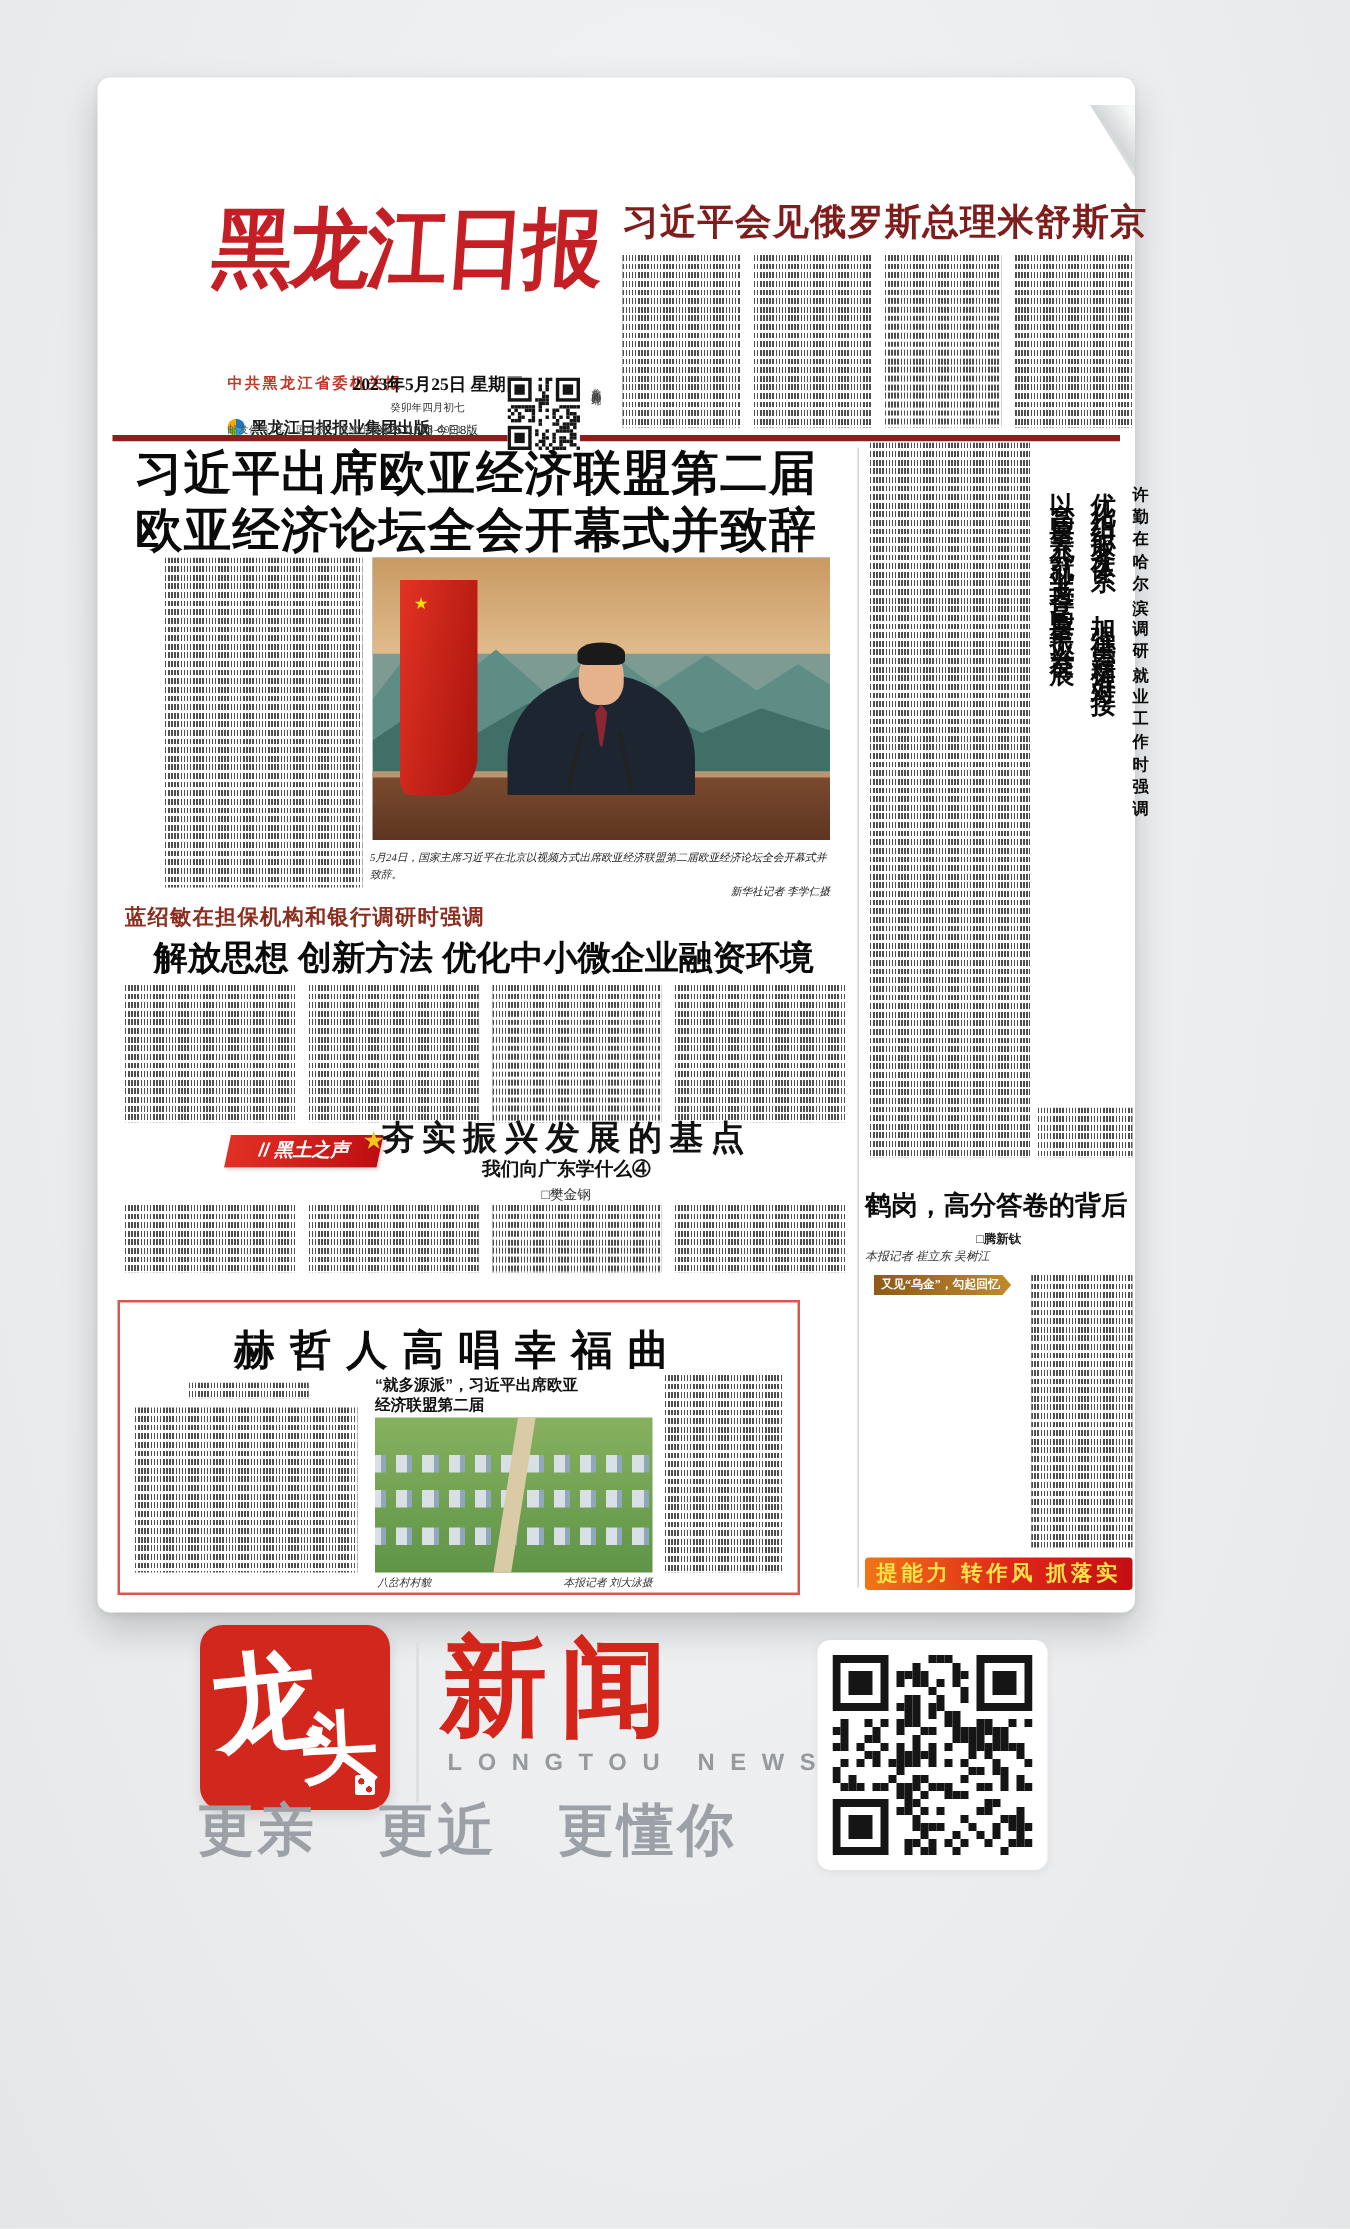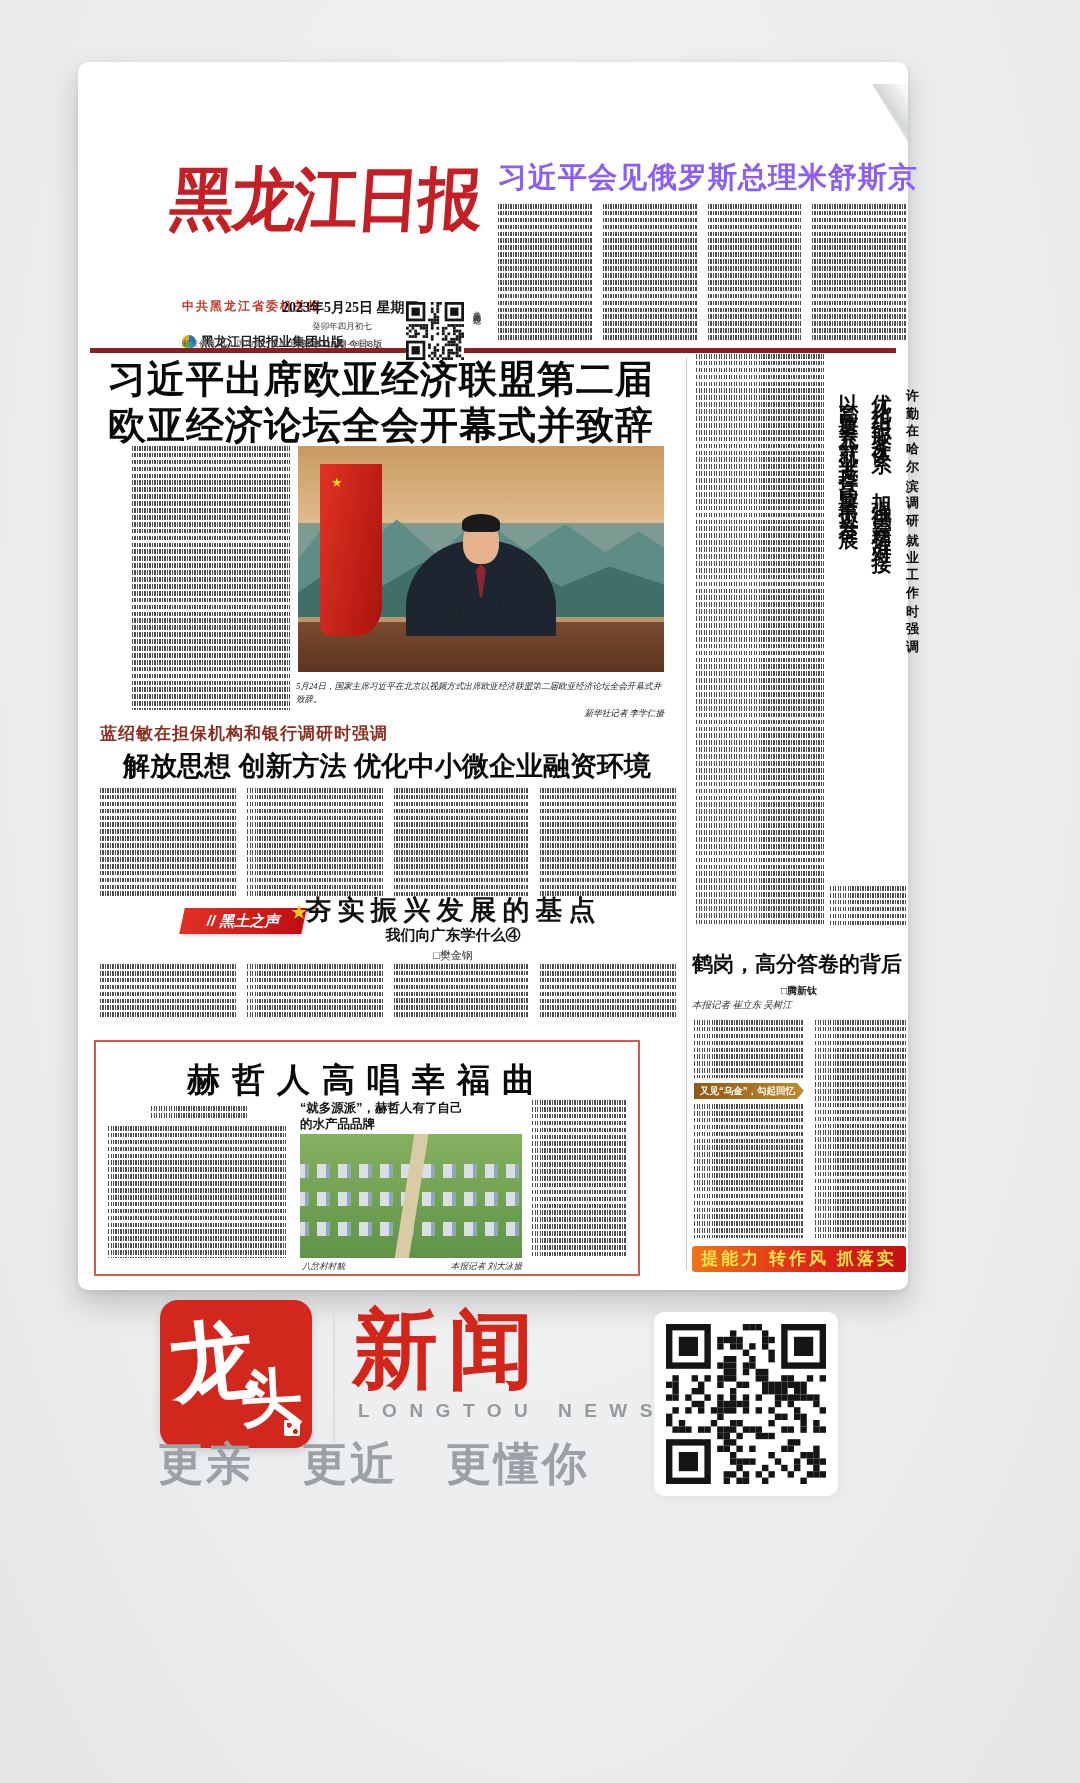--- a/index.html
+++ b/index.html
@@ -30,21 +30,21 @@
   .pinwheel{width:14px;height:14px;border-radius:50%;
     background:conic-gradient(#1a7ac4 0 25%,#27a2d8 0 50%,#7fc31c 0 75%,#f5a800 0 100%);}
   .code-line{left:104px;top:276px;font-size:8px;color:#555;letter-spacing:.5px;}
   .date-block{left:204px;top:237px;width:120px;text-align:center;color:#111;}
   .date-line{font-size:14px;font-weight:700;white-space:nowrap;}
   .lunar-line{font-size:8.5px;margin-top:4px;color:#333;}
   .issue-line{font-size:9.5px;margin-top:5px;color:#222;white-space:nowrap;}
   .hqr{left:328px;top:240px;width:58px;height:58px;background:#fff;z-index:3;}
   .hqr-label{left:392px;top:242px;height:72px;writing-mode:vertical-rl;text-orientation:upright;
     font-size:8px;color:#444;letter-spacing:1px;}
-  .tr-headline{left:420px;top:96px;width:408px;font-size:29px;font-weight:900;color:#8b5cf6;
+  .tr-headline{left:420px;top:96px;width:408px;font-size:29px;font-weight:900;color:#7f1d1d;
     letter-spacing:1px;text-align:center;white-space:nowrap;}
   .tr-body{left:420px;top:142px;width:408px;height:138px;}
   .tr-body .cols{height:100%;}
   .rule{left:12px;top:286px;width:806px;height:4.5px;background:#8c1e1e;}
 
   
   .lead-h{left:20px;top:294px;width:566px;text-align:center;font-weight:900;color:#0a0a0a;
     font-size:38px;line-height:1.22;letter-spacing:1px;}
   .lead-col{left:54px;top:384px;width:158px;height:264px;}
   .photo{left:220px;top:384px;width:366px;height:226px;overflow:hidden;background:#7d9a93;}
@@ -116,21 +116,21 @@
   .emp-col{left:618px;top:292px;width:128px;height:572px;}
   .emp-tail{left:752px;top:824px;width:76px;height:40px;}
   .v-block{left:752px;top:316px;height:502px;writing-mode:vertical-rl;text-orientation:upright;color:#0a0a0a;}
   .v-kicker{font-size:13px;letter-spacing:18px;font-weight:600;margin-left:7px;
     font-family:"Liberation Serif",serif;}
   .v-head{font-size:20px;font-weight:900;letter-spacing:8.5px;margin-left:6px;}
   .hg-headline{left:614px;top:888px;width:214px;font-size:21px;font-weight:900;color:#0c0c0c;}
   .hg-byline1{left:614px;top:922px;width:214px;text-align:center;font-size:10px;font-weight:700;color:#222;}
   .hg-byline2{left:614px;top:937px;width:214px;font-size:9.5px;font-style:italic;color:#333;}
   .hg-cols{left:616px;top:958px;width:212px;height:218px;display:flex;gap:11px;}
-  .hg-cols .c{flex:1;display:flex;flex-direction:column;gap:5px;font-family:Liberation Serif, serif;}
+  .hg-cols .c{flex:1;display:flex;gap:5px;font-family:Liberation Serif, serif;}
   .hg-tag{height:16px;line-height:16px;color:#fff;font-size:9.5px;font-weight:700;padding:0 9px 0 6px;
     background:linear-gradient(90deg,#8e5a16,#c08a2e);
     clip-path:polygon(0 0,calc(100% - 7px) 0,100% 50%,calc(100% - 7px) 100%,0 100%);white-space:nowrap;}
   .hg-g1{height:58px;}
   .hg-g2{flex:1;}
   .work-banner{left:614px;top:1184px;width:214px;height:26px;border-radius:3px;
     background:linear-gradient(90deg,#f07517 0%,#e0261a 55%,#c40f12 100%);
     text-align:center;line-height:26px;font-size:17px;font-weight:900;color:#ffe34a;letter-spacing:3px;}
 
   
@@ -366,21 +366,21 @@
       <div class="greek"></div>
       <div class="greek"></div>
       <div class="greek"></div>
     </div>
   </div>
 
   <div class="abs hz-box">
     <div class="abs hz-headline">赫哲人高唱幸福曲</div>
     <div class="abs hz-byline greek"></div>
     <div class="abs hz-colL greek"></div>
-    <div class="abs hz-quote">“就多源派”，赫哲人有了自己的水产品品牌</div>
+    <div class="abs hz-quote">“就多源派”，习近平出席欧亚经济联盟第二届</div>
     <div class="abs vphoto">
       <div class="abs vrow" style="top:30px;"></div>
       <div class="abs vrow" style="top:58px;"></div>
       <div class="abs vrow" style="top:88px;"></div>
       <div class="abs vroad"></div>
     </div>
     <div class="abs hz-colR greek"></div>
     <div class="abs hz-capL">八岔村村貌</div>
     <div class="abs hz-capR">本报记者 刘大泳摄</div>
   </div>

